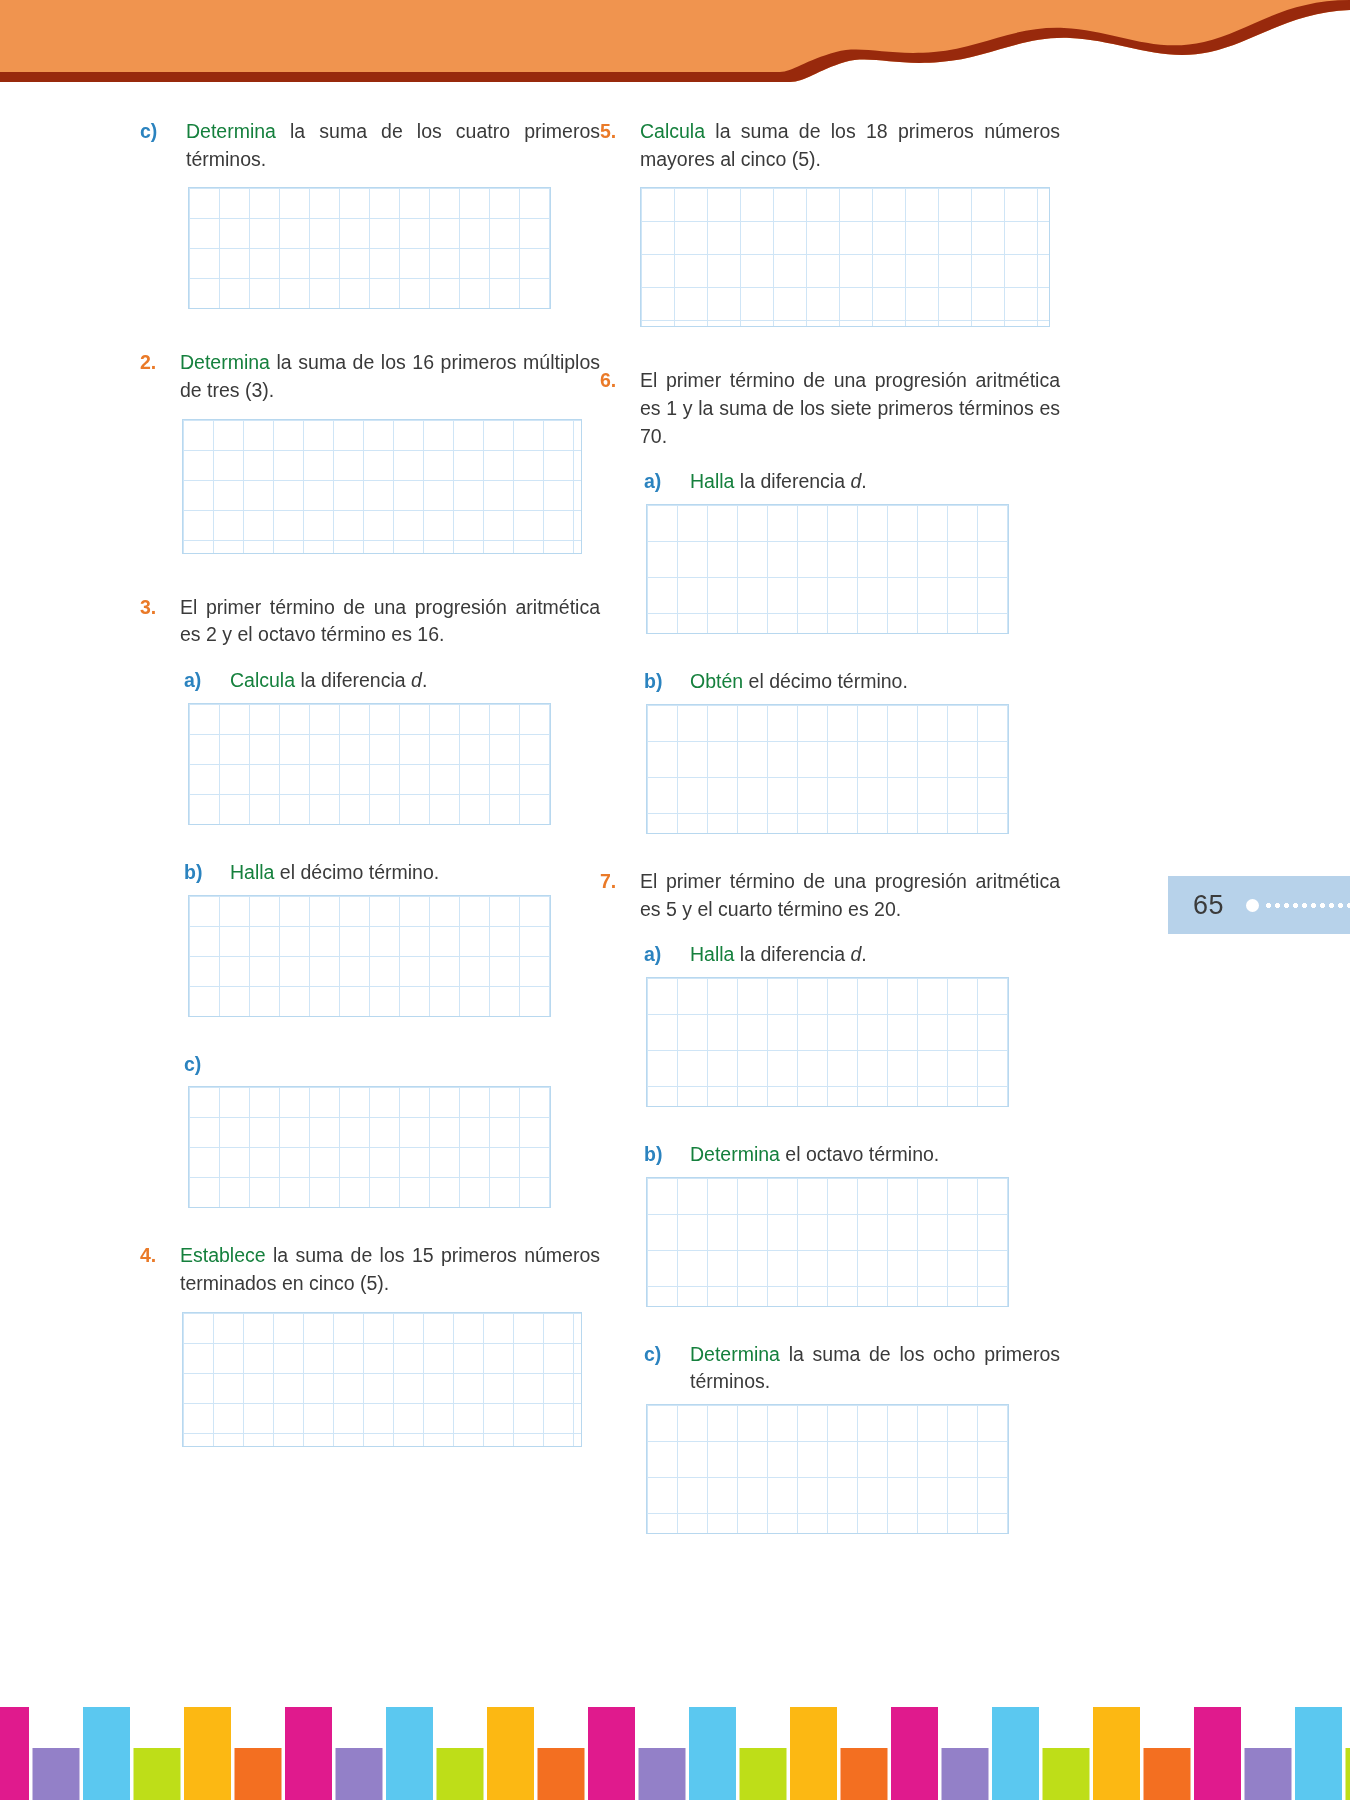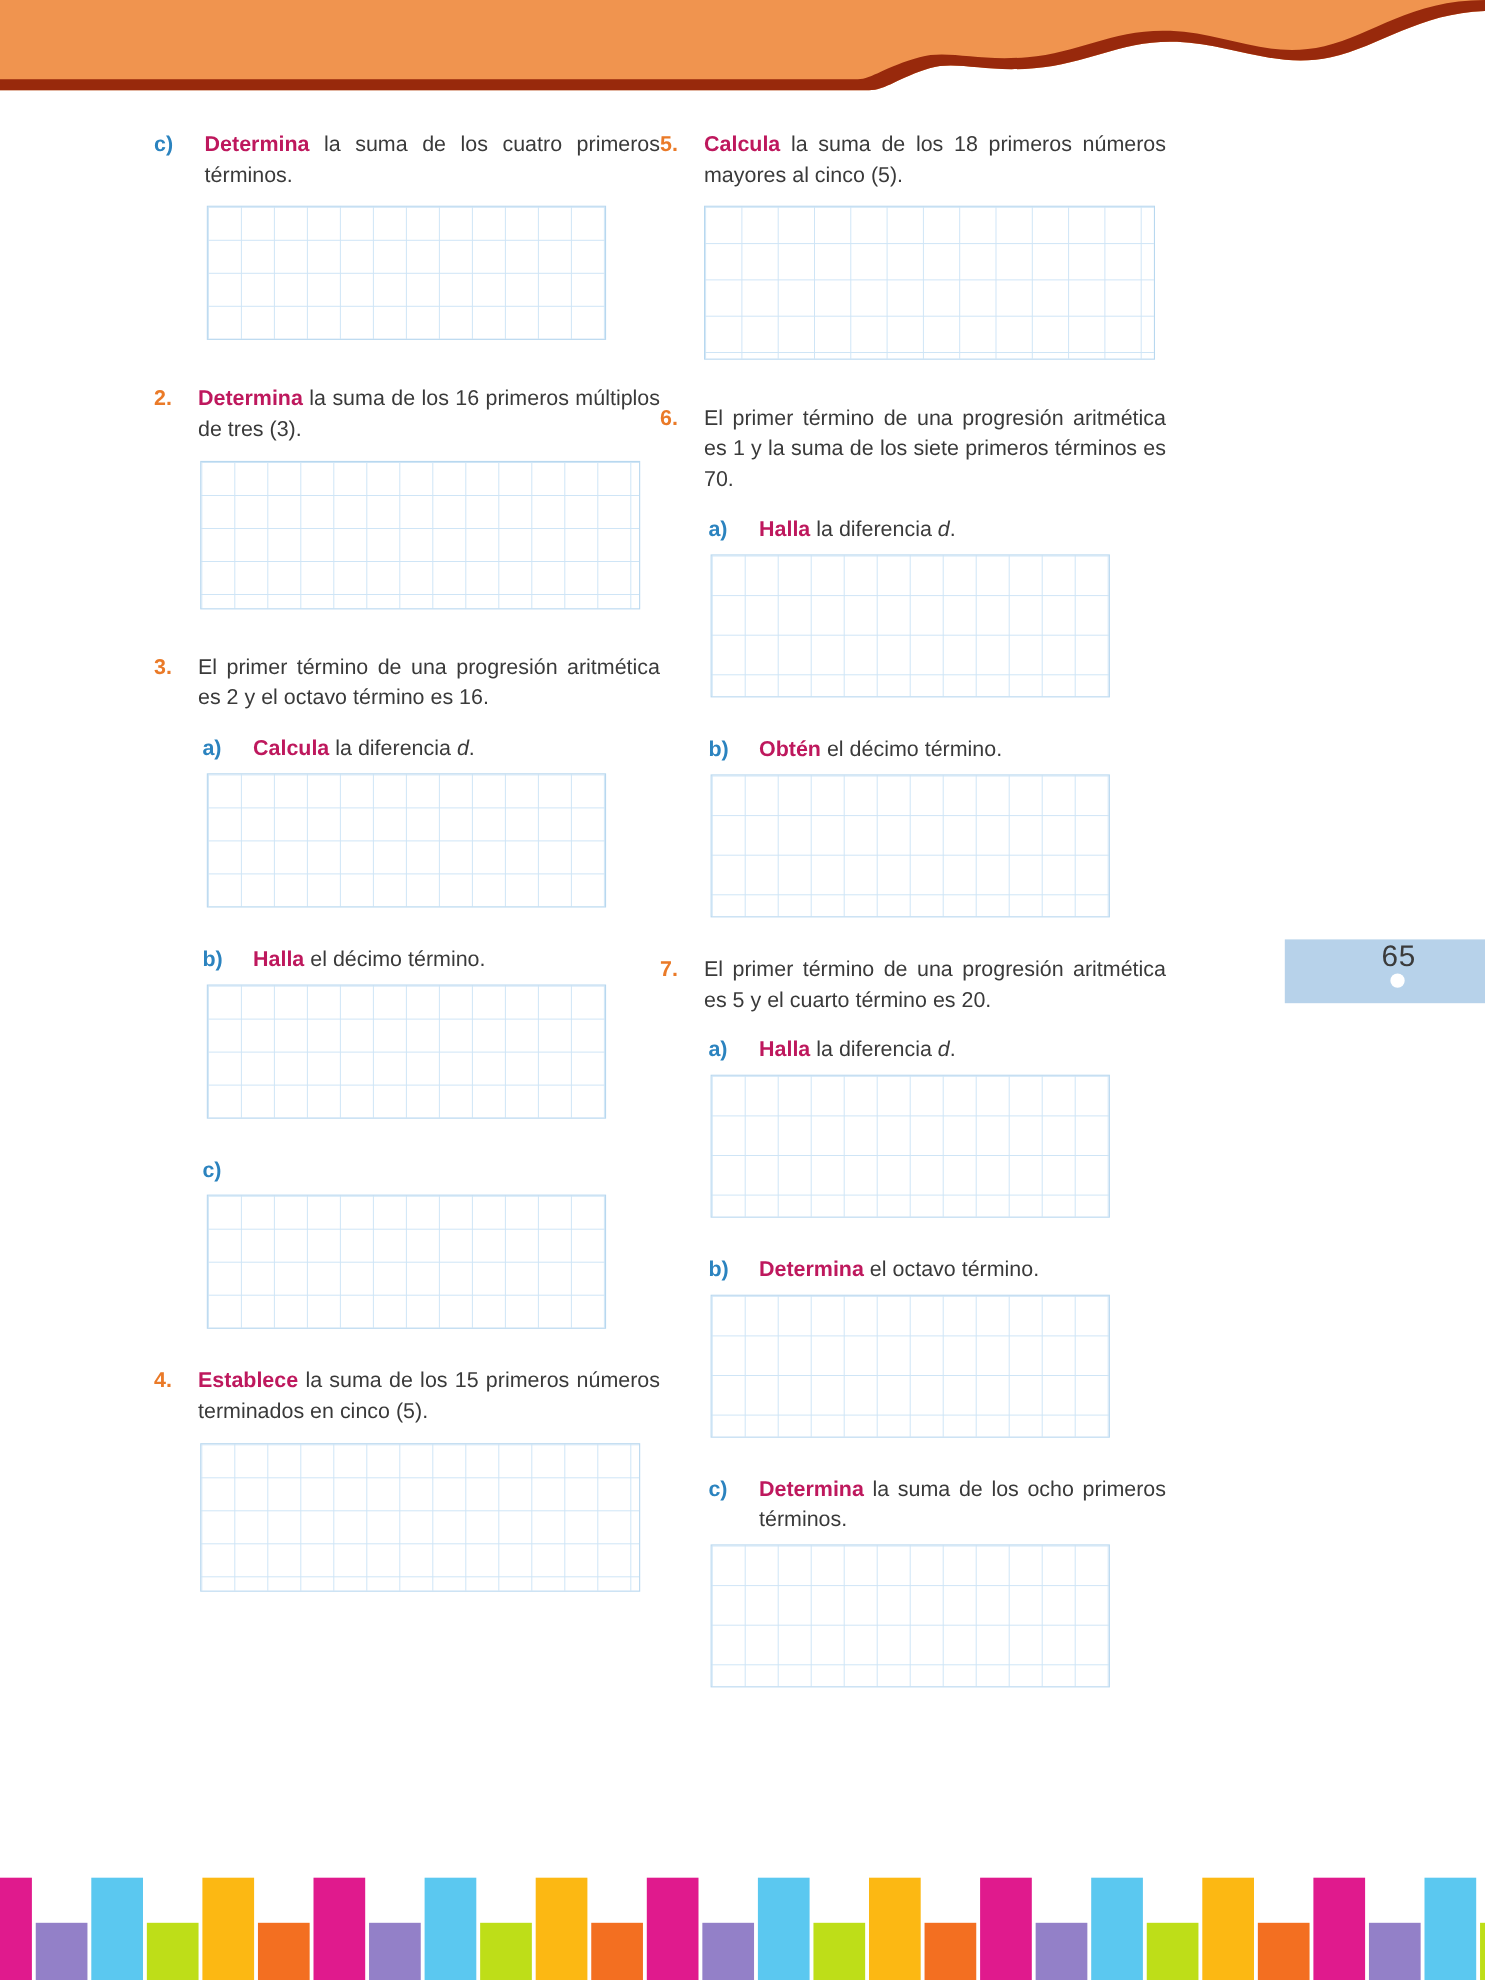--- a/index.html
+++ b/index.html
@@ -31,27 +31,26 @@
     left: 0;
     bottom: 0;
     width: 1350px;
     height: 120px;
   }
 
   
   .page-badge {
     position: absolute;
     right: 0;
-    top: 854px;
+    top: 876px;
     width: 182px;
     height: 58px;
     background: #b7d2ea;
     display: flex;
     align-items: center;
-    flex-direction: column;
   }
   .page-badge .num {
     font-size: 27px;
     color: #3b3b3b;
     margin-left: 25px;
     letter-spacing: 0.5px;
   }
   .page-badge .dot {
     width: 13px;
     height: 13px;
@@ -103,21 +102,21 @@
     flex: none;
     line-height: 1.42;
   }
   .item-body {
     font-size: 19.5px;
     color: #3a3a3a;
     line-height: 1.42;
     text-align: justify;
     font-weight: 300;
   }
-  .item-body b { font-weight: bold; color: #be185d; }
+  .item-body b { font-weight: normal; color: #15803d; }
   .item-body i { font-style: italic; }
 
   
   .gutter-num    { width: 40px; }
   .gutter-letter { width: 46px; }
 
   .sub { padding-left: 44px; }
 
   
   .grid {

